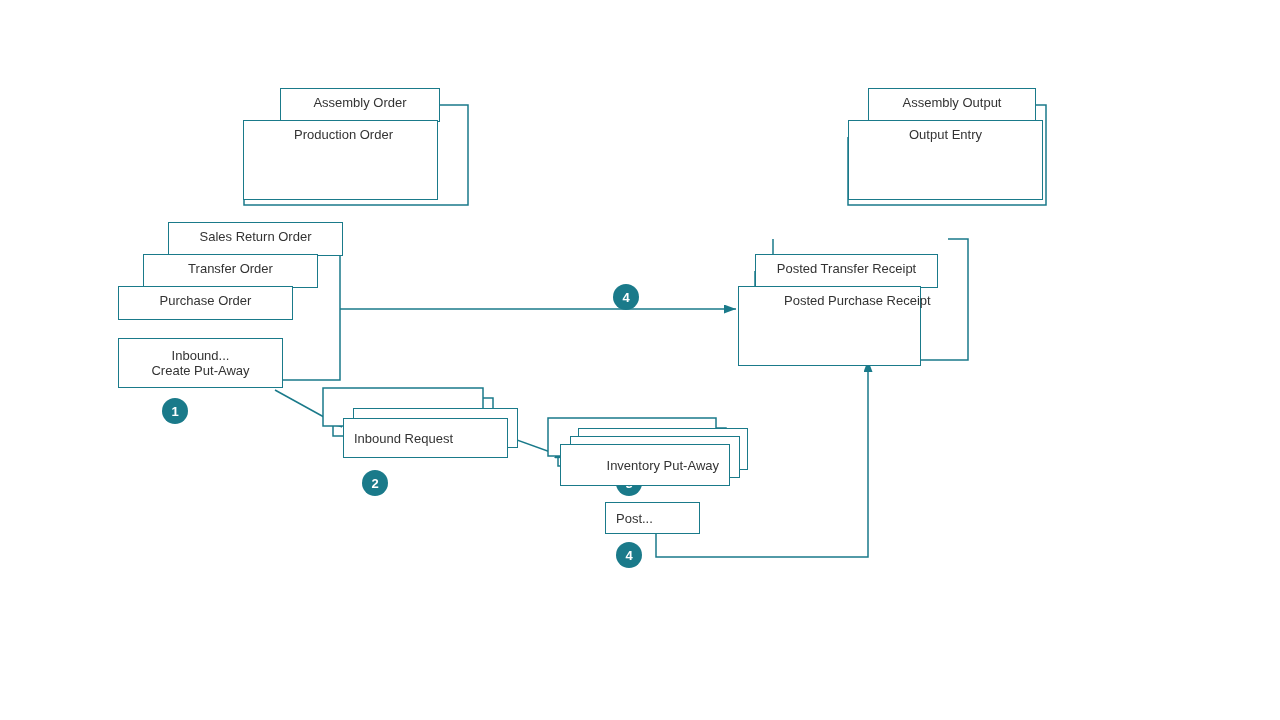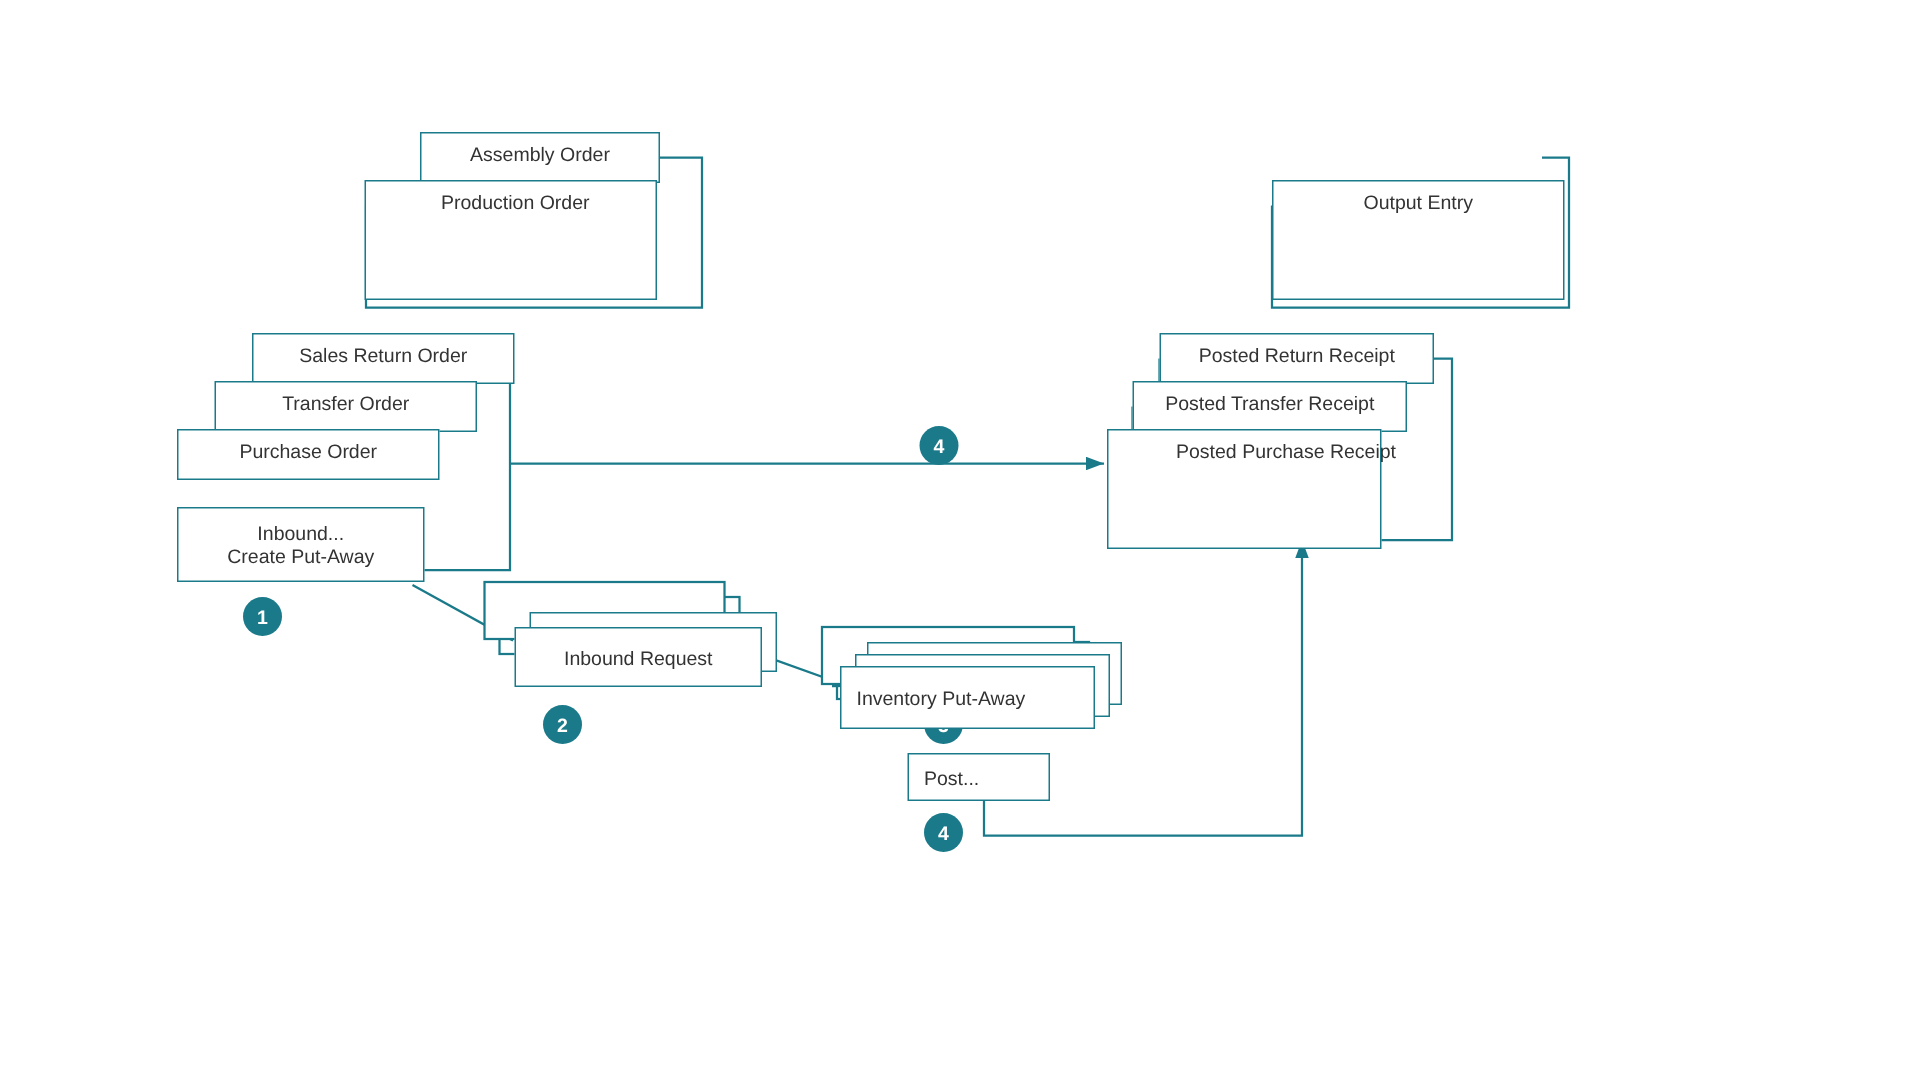--- a/index.html
+++ b/index.html
@@ -106,20 +106,23 @@
   </svg>
 
   <div class="box" style="top:88px; left:280px; width:160px; height:34px;">
     <span>Assembly Order</span>
   </div>
 
   <div class="box" style="top:120px; left:243px; width:195px; height:80px; z-index:1;padding-left:16px;">
     <span>Production Order</span>
   </div>
 
+  <div class="box" style="top:88px; left:868px; width:168px; height:34px;">
+    <span>Assembly Output</span>
+  </div>
 
   <div class="box" style="top:222px; left:168px; width:175px; height:34px;">
     <span>Sales Return Order</span>
   </div>
 
   <div class="box" style="top:120px; left:848px; width:195px; height:80px; z-index:1;">
     <span>Output Entry</span>
   </div>
 
   <div class="box" style="top:254px; left:143px; width:175px; height:34px;">
@@ -128,45 +131,42 @@
 
   <div class="box" style="top:286px; left:118px; width:175px; height:34px;">
     <span>Purchase Order</span>
   </div>
 
   <div class="box" style="top:338px; left:118px; width:165px; height:50px; display:flex; flex-direction:column; align-items:center; justify-content:center;">
     <span>Inbound...</span>
     <span>Create Put-Away</span>
   </div>
 
-  <div class="box" style="top:222px; left:773px; width:183px; height:34px;">
-    <span>Posted Return Receipt</span>
-  </div>
 
   <div class="box" style="top:254px; left:755px; width:183px; height:34px;">
     <span>Posted Transfer Receipt</span>
   </div>
 
   <div class="box" style="top:286px; left:738px; width:183px; height:80px; z-index:2;padding-left:45px;">
     <span>Posted Purchase Receipt</span>
   </div>
 
   <div class="box" style="top:408px; left:353px; width:165px; height:40px; z-index:1; background:#fff;">
   </div>
 
-  <div class="box" style="top:418px; left:343px; width:165px; height:40px; z-index:2; display:flex; align-items:center; justify-content:center;">
+  <div class="box" style="top:418px; left:343px; width:165px; height:40px; z-index:2; display:flex; align-items:center; justify-content:flex-start;">
     <span>Inbound Request</span>
   </div>
 
   <div class="box" style="top:428px; left:578px; width:170px; height:42px; z-index:1; background:#fff;">
   </div>
   <div class="box" style="top:436px; left:570px; width:170px; height:42px; z-index:2; background:#fff;">
   </div>
 
-  <div class="box" style="top:444px; left:560px; width:170px; height:42px; z-index:3; display:flex; align-items:center; justify-content:flex-start;">
+  <div class="box" style="top:444px; left:560px; width:170px; height:42px; z-index:3; display:flex; align-items:center; justify-content:flex-end;">
     <span>Inventory Put-Away</span>
   </div>
 
   <div class="box" style="top:502px; left:605px; width:95px; height:32px; z-index:4; display:flex; align-items:center; justify-content:flex-start;">
     <span>Post...</span>
   </div>
 
   <div class="badge" style="top:398px; left:162px;">
     <span>1</span>
   </div>

